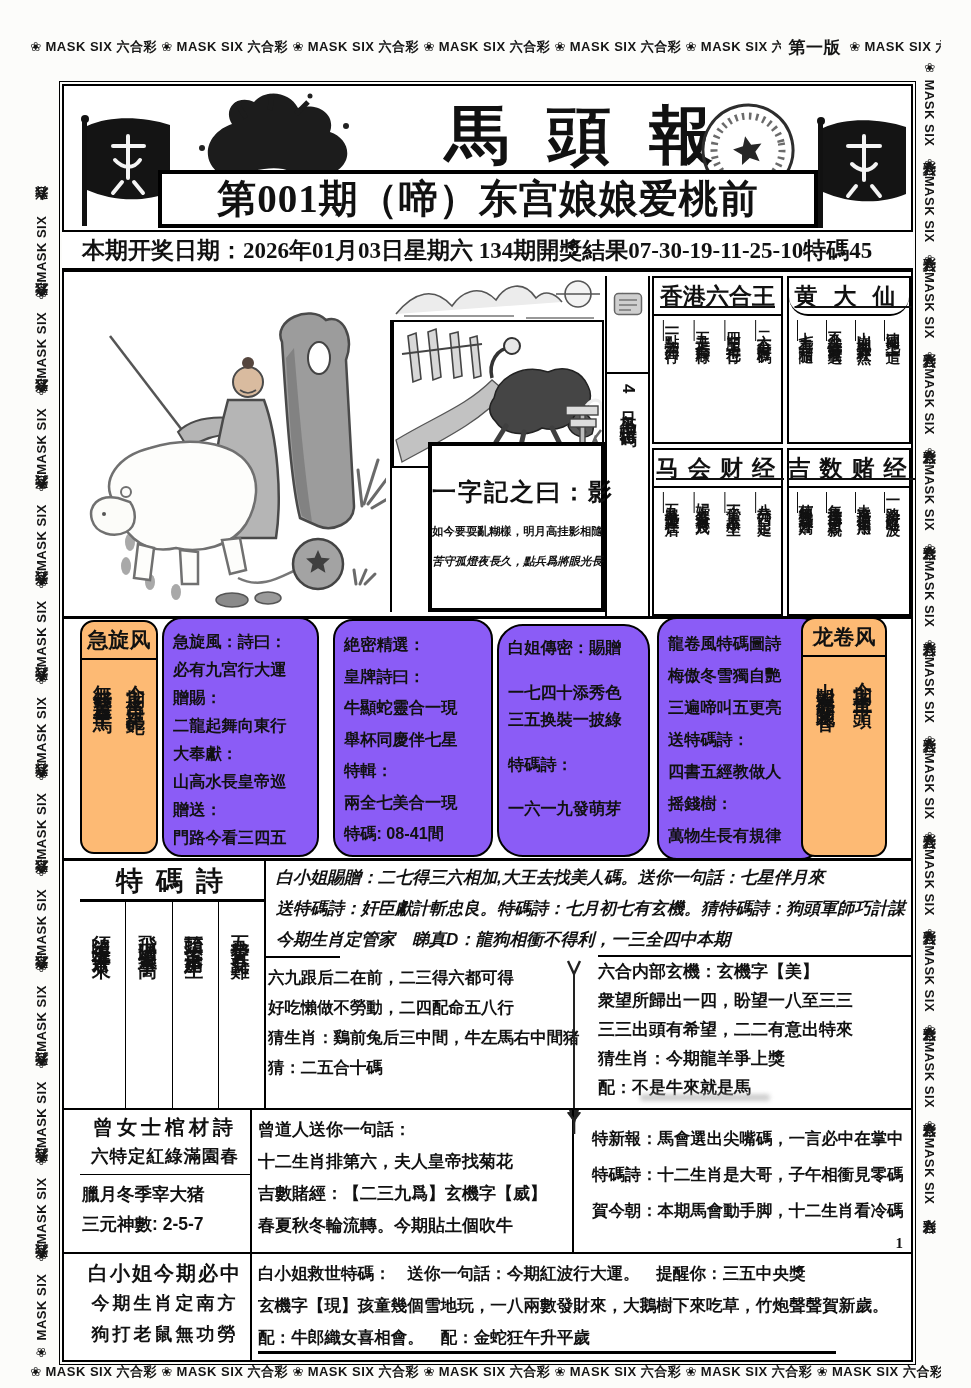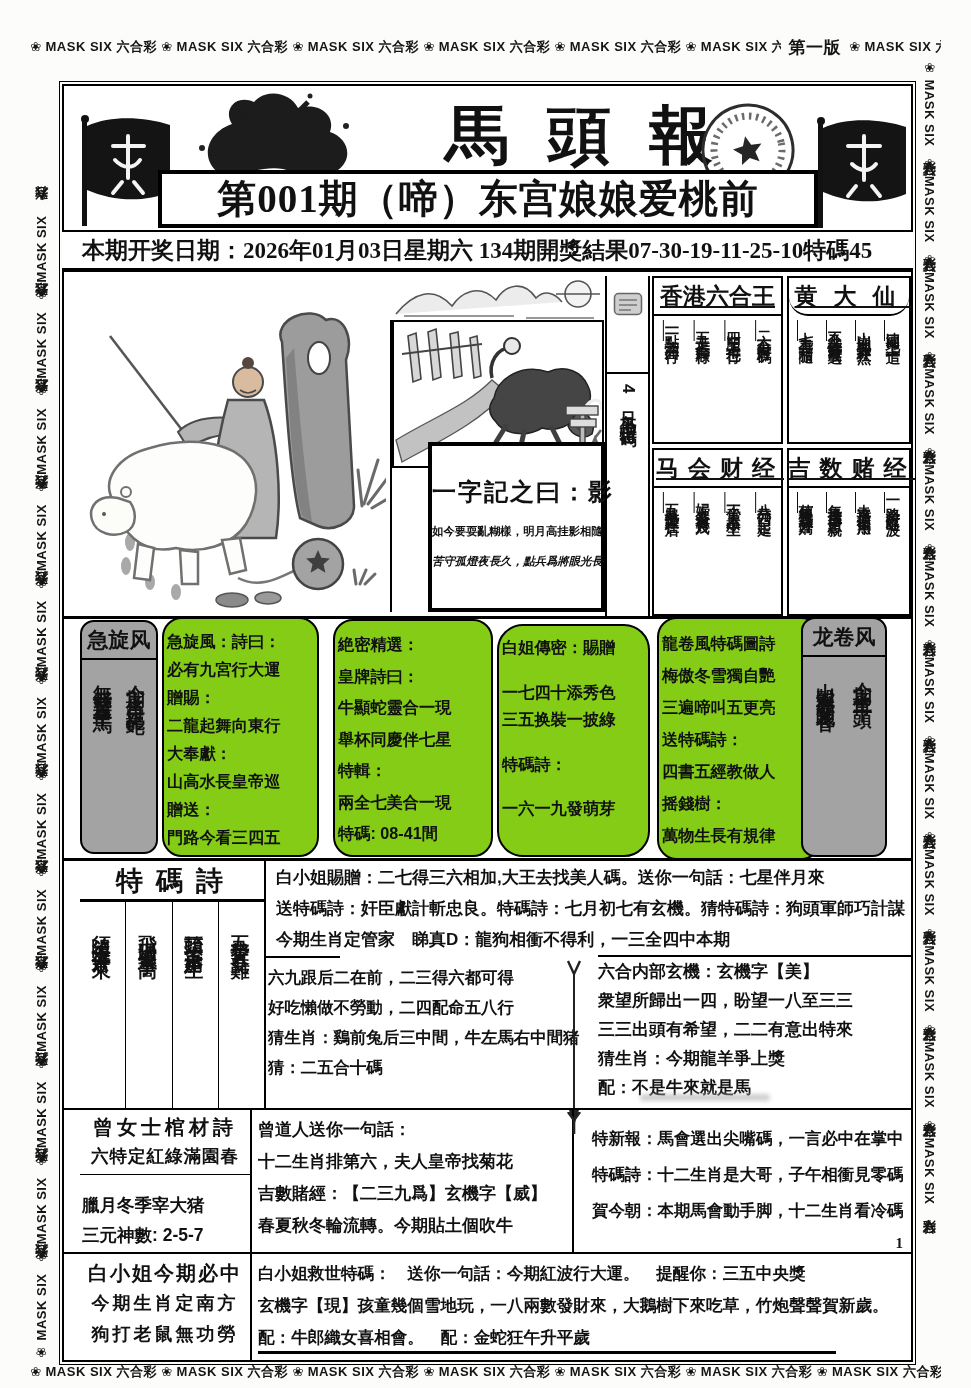--- a/index.html
+++ b/index.html
@@ -37,35 +37,35 @@
   
   .fbox{border:2.5px solid #000;background:#fff;text-decoration:underline;}
   .fbox .fhead{height:36px;border-bottom:2.5px solid #000;display:flex;align-items:center;justify-content:center;
      font:900 23px "Liberation Serif","DejaVu Serif",serif;white-space:nowrap;}
   .fbox .fbody{height:calc(100% - 39px);display:flex;flex-direction:row-reverse;justify-content:space-around;
      padding:4px 2px;font:900 14.5px "Liberation Serif","DejaVu Serif",serif;letter-spacing:3px;}
   .vcol{writing-mode:vertical-rl;white-space:nowrap;}
   .ls-wide{letter-spacing:16px;text-indent:8px;border-radius:19px;}
   .ls-mid{letter-spacing:9px;text-indent:5px;}
   
-  .cpanel{border:2.5px solid #000;border-radius:14px;background:#a3a3a3;overflow:hidden;}
+  .cpanel{border:2.5px solid #000;border-radius:14px;background:#fdba74;overflow:hidden;}
   .cpanel .chead{height:36px;display:flex;align-items:center;justify-content:center;border-bottom:2.5px solid #000;
      font:900 21px "Liberation Sans","DejaVu Sans",sans-serif;}
   .cpanel .cbody{height:calc(100% - 39px);display:flex;flex-direction:row-reverse;justify-content:space-around;
      padding:10px 4px;font:900 19px "Liberation Serif","DejaVu Serif",serif;letter-spacing:5px;}
-  .rbox{border:2.5px solid #000;border-radius:20px;background:#84cc16;padding:8px 3px;overflow:hidden;}
+  .rbox{border:2.5px solid #000;border-radius:20px;background:#8b5cf6;padding:8px 9px;overflow:hidden;}
   .rbox .tline{font:700 16.2px/28px "Liberation Sans","DejaVu Sans",sans-serif;white-space:nowrap;min-height:1.1em;}
   #tornado-poem-box .tline{line-height:32px;}
   #top-secret-box .tline{line-height:31.5px;}
   #baijie-box .tline{line-height:27px;}
   
   #sc-header{left:80px;top:862px;width:184px;height:40px;border-bottom:3px solid #000;display:flex;align-items:center;justify-content:center;
      font:900 27px "Liberation Serif","DejaVu Serif",serif;letter-spacing:13px;text-indent:8px;white-space:nowrap;}
   #sc-lines{left:276px;top:862px;width:637px;height:94px;font:700 17px/31px "Liberation Sans","DejaVu Sans",sans-serif;}
-  #sc-lines .tline{white-space:nowrap;}
+  #sc-lines .tline{white-space:nowrap;font-style:italic;}
   #sc-grid{left:80px;top:902px;width:184px;height:206px;display:flex;flex-direction:row-reverse;}
   #sc-grid .vcol{flex:1;padding-top:18px;padding-right:11px;font:900 19px "Liberation Serif","DejaVu Serif",serif;letter-spacing:4px;}
   #sc-grid .vcol:nth-child(n+2){border-right:1.6px solid #000;}
   .textblock .tline{white-space:nowrap;min-height:1.1em;}
   #prodigy{left:268px;top:962px;width:306px;height:154px;font:700 16.4px/30px "Liberation Sans","DejaVu Sans",sans-serif;}
   #insider{left:598px;top:955px;width:315px;height:148px;border-top:2.5px solid #000;padding-top:0;
      font:700 17px/29px "Liberation Sans","DejaVu Sans",sans-serif;}
   
   #coffin{left:80px;top:1112px;width:170px;height:136px;text-align:center;}
   #coffin .ct{font:900 20px/30px "Liberation Serif","DejaVu Serif",serif;letter-spacing:4px;white-space:nowrap;}
@@ -380,21 +380,21 @@
       <div class="tline">配：不是牛來就是馬</div>
     </div>
 
   <div class="hline" style="left:62px;top:1108px;width:851px;height:2px"></div>
   <div class="vline" style="left:250px;top:1108px;height:252px"></div>
   <div class="vline" style="left:572px;top:1108px;height:144px"></div>
 
   <div class="abs" id="coffin">
     <div class="ct">曾女士棺材詩</div>
     <div class="cs">六特定紅綠滿園春</div>
-    <div class="cl textblock" style="margin-top:15px">
+    <div class="cl textblock" style="margin-top:4px">
         <div class="tline">臘月冬季宰大猪</div>
         <div class="tline">三元神數: 2-5-7</div>
       </div>
   </div>
   <div class="abs textblock" id="zengdaoren">
       <div class="tline">曾道人送你一句話：</div>
       <div class="tline">十二生肖排第六，夫人皇帝找菊花</div>
       <div class="tline">吉數賭經：【二三九爲】玄機字【威】</div>
       <div class="tline">春夏秋冬輪流轉。今期貼土個吹牛</div>
     </div>

